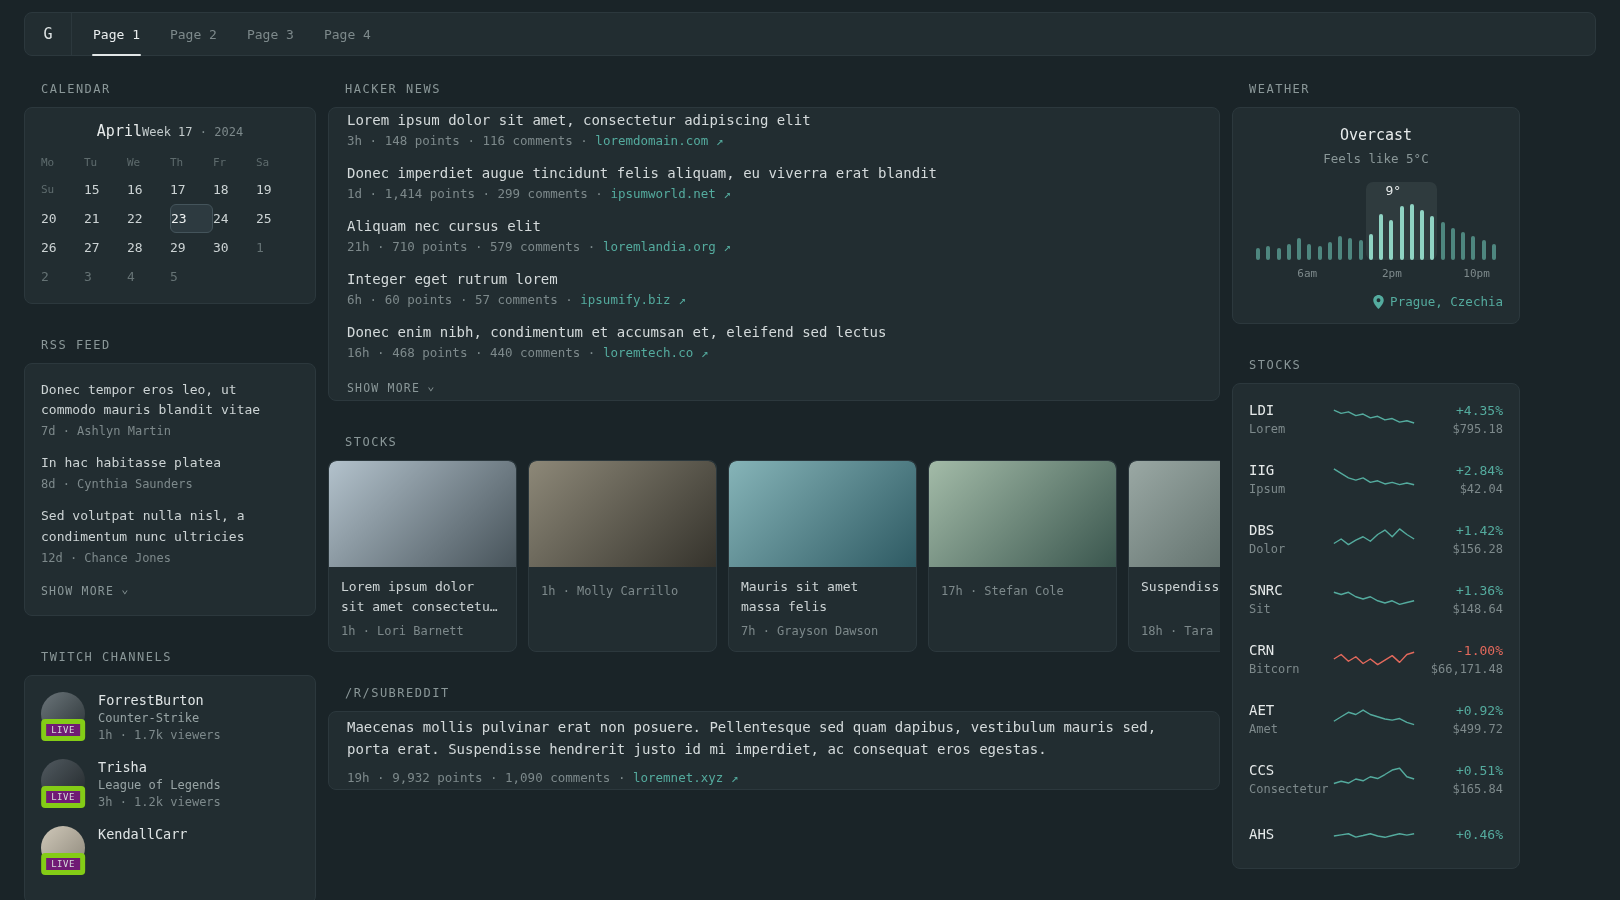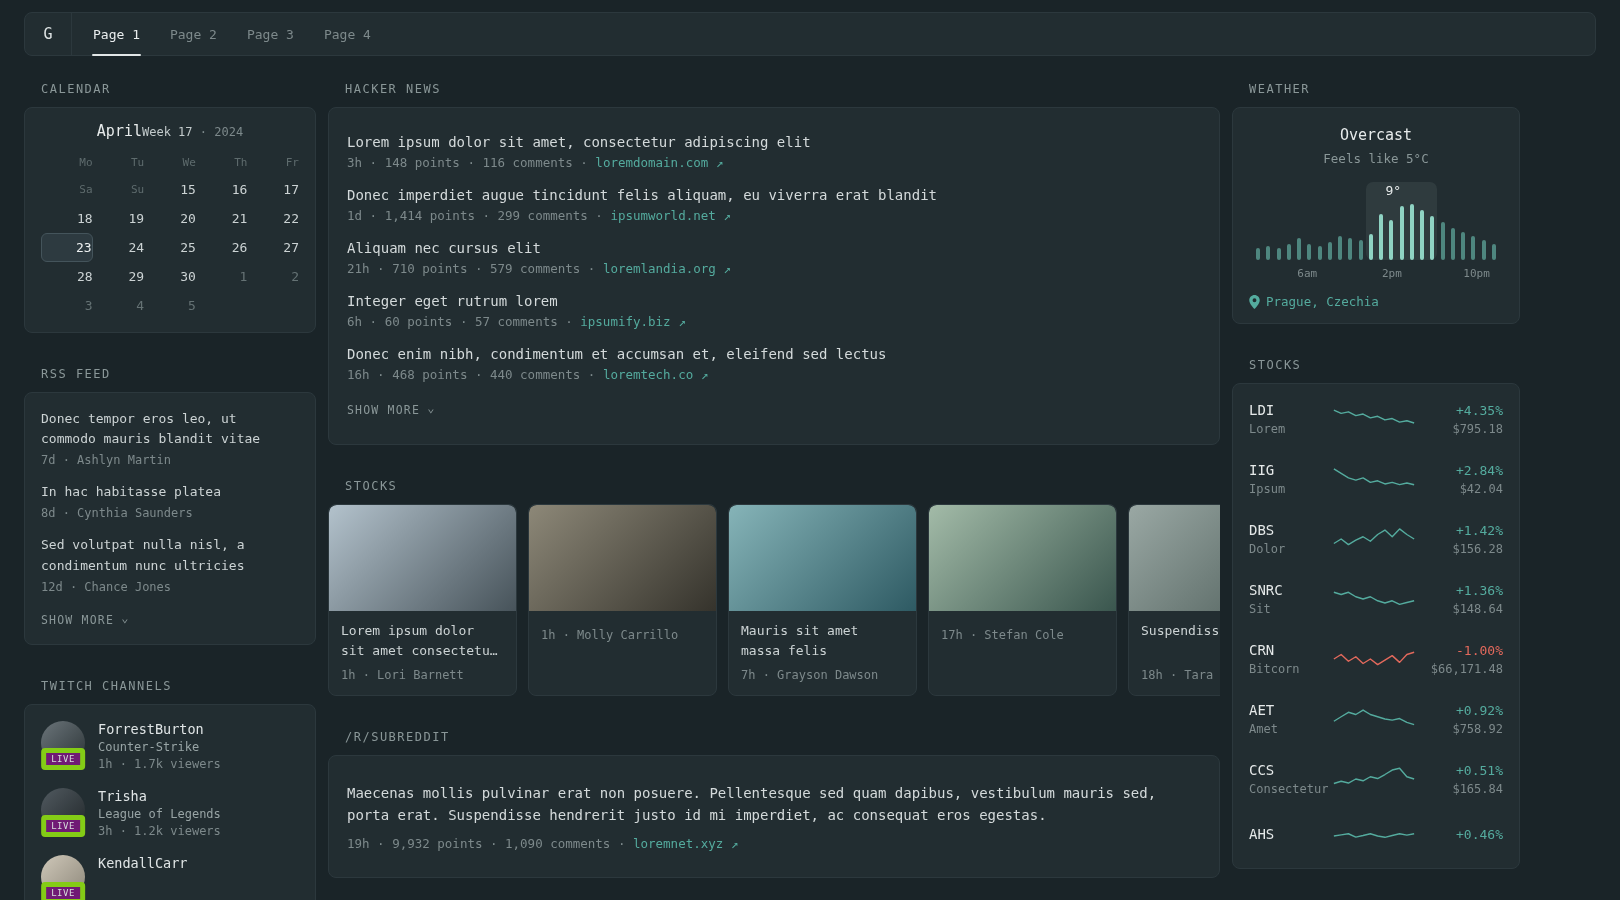--- a/index.html
+++ b/index.html
@@ -13,31 +13,31 @@
   .tab{position:relative;display:flex;align-items:center;padding:0 15px;font-size:13px;color:#7d898b;cursor:pointer}
   .tab.active{color:#e9edee}
   .tab.active::after{content:"";position:absolute;left:14px;right:14px;bottom:-1px;height:2px;background:#e2e7e7;border-radius:1px}
 
   
   .content{display:grid;grid-template-columns:292px 892px 288px;column-gap:12px;margin:26px 0 0 24px;align-items:start}
   .col>section+section{margin-top:34px}
   .sec-title{font-size:12px;font-weight:normal;letter-spacing:1.5px;color:#8a9798;margin:0 0 11px 17px}
   .card{background:#222d31;border:1px solid #2c383d;border-radius:8px}
   .pad{padding:16px}
-  .pad-lg{padding:26px 18px}
+  .pad-lg{padding:4px 18px}
   .meta{font-size:12px;color:#7d898b;margin-top:4px}
   .link{color:#54ab9e;cursor:pointer;text-decoration:none}
 
   
   .cal-card{padding:14px 16px 12px}
   .cal-head{display:flex;justify-content:center;align-items:baseline;margin-bottom:8px}
   .cal-month{font-size:15px;color:#e7ebeb}
   .cal-week{font-size:12px;color:#c3cbcc}
   .cal-week .mut{color:#7d898b}
-  .cal-grid{display:grid;grid-template-columns:repeat(5,1fr);text-align:right}
+  .cal-grid{display:grid;grid-template-columns:repeat(6,1fr);text-align:left}
   .dow{font-size:11px;color:#5e6b6d;padding:8px 0 6px}
   .day{font-size:13px;color:#ccd3d4;padding:7px 0;cursor:pointer}
   .day.muted{color:#657274}
   .day.selected{background:#2d3a40;border:1px solid #44545b;border-radius:6px;color:#eef1f1;padding:6px 0}
 
   
   .feed-item{margin-bottom:15px;cursor:pointer}
   .feed-title{font-size:13px;line-height:1.55;color:#ccd3d4}
   .show-more{display:inline-flex;align-items:center;gap:7px;background:none;border:none;font:inherit;font-size:11.5px;letter-spacing:1.2px;color:#8a9798;cursor:pointer;margin-top:2px;padding:0}
   .chev{font-size:12px;letter-spacing:0;position:relative;top:-2px}
@@ -73,21 +73,21 @@
   .wx-cond{font-size:15px;color:#e7ebeb}
   .wx-feels{font-size:12.5px;color:#8a9798;margin-top:7px}
   .wx-chart{position:relative;height:78px;margin:16px 4px 0}
   .wx-band{position:absolute;top:0;bottom:0;background:#2f3b3e;border-radius:7px;z-index:0}
   .wx-bars{position:relative;z-index:1;height:100%;display:flex;justify-content:space-between;align-items:flex-end;padding:0 3px}
   .wx-bar{width:4px;border-radius:2px;background:#4e867f}
   .wx-bar.hot{background:#8fd3c3}
   .wx-temp{position:absolute;z-index:2;top:1px;left:57%;transform:translateX(-50%);font-size:13px;color:#e7ebeb}
   .wx-ticks{position:relative;height:15px;margin-top:7px}
   .wx-tick{position:absolute;top:0;transform:translateX(-50%);font-size:11px;color:#7d898b}
-  .wx-loc{display:flex;align-items:center;justify-content:flex-start;gap:6px;margin-top:12px;font-size:12.5px;color:#54ab9e;cursor:pointer}
+  .wx-loc{display:flex;align-items:center;justify-content:flex-end;gap:6px;margin-top:12px;font-size:12.5px;color:#54ab9e;cursor:pointer}
   .pin{width:11px;height:14px;fill:#54ab9e}
 
   
   .stocks-card{padding:5px 16px}
   .stock-row{display:flex;align-items:center;padding:13px 0;cursor:pointer}
   .stock-id{width:92px}
   .stock-sym{font-size:14px;color:#e5e9e9}
   .stock-name{font-size:12px;color:#7d898b;margin-top:4px}
   .stock-spark{flex:1;display:flex;justify-content:center}
   .spark{width:88px;height:28px}
@@ -441,21 +441,21 @@
                   <div class="stock-sym">AET</div>
                   <div class="stock-name">Amet</div>
                 </div>
                 <div class="stock-spark">
                   <svg viewBox="0 0 92 30" class="spark">
                     <polyline points="3.0,17.4 10.8,12.6 18.6,7.8 26.5,10.2 34.3,5.4 42.1,10.2 49.9,12.6 57.7,15.0 65.5,16.2 73.4,14.5 81.2,18.6 89.0,21.0" fill="none" stroke="#54ab9e" stroke-width="1.5" stroke-linejoin="round"></polyline>
                   </svg>
                 </div>
                 <div class="stock-right">
                   <div class="stock-change pos">+0.92%</div>
-                  <div class="stock-price">$758.92</div>
+                  <div class="stock-price">$499.72</div>
                 </div>
               </div>
               <div class="stock-row">
                 <div class="stock-id">
                   <div class="stock-sym">CCS</div>
                   <div class="stock-name">Consectetur</div>
                 </div>
                 <div class="stock-spark">
                   <svg viewBox="0 0 92 30" class="spark">
                     <polyline points="3.0,19.8 10.8,17.4 18.6,19.3 26.5,15.0 34.3,16.9 42.1,12.6 49.9,14.5 57.7,10.2 65.5,5.4 73.4,3.5 81.2,12.6 89.0,15.0" fill="none" stroke="#54ab9e" stroke-width="1.5" stroke-linejoin="round"></polyline>

